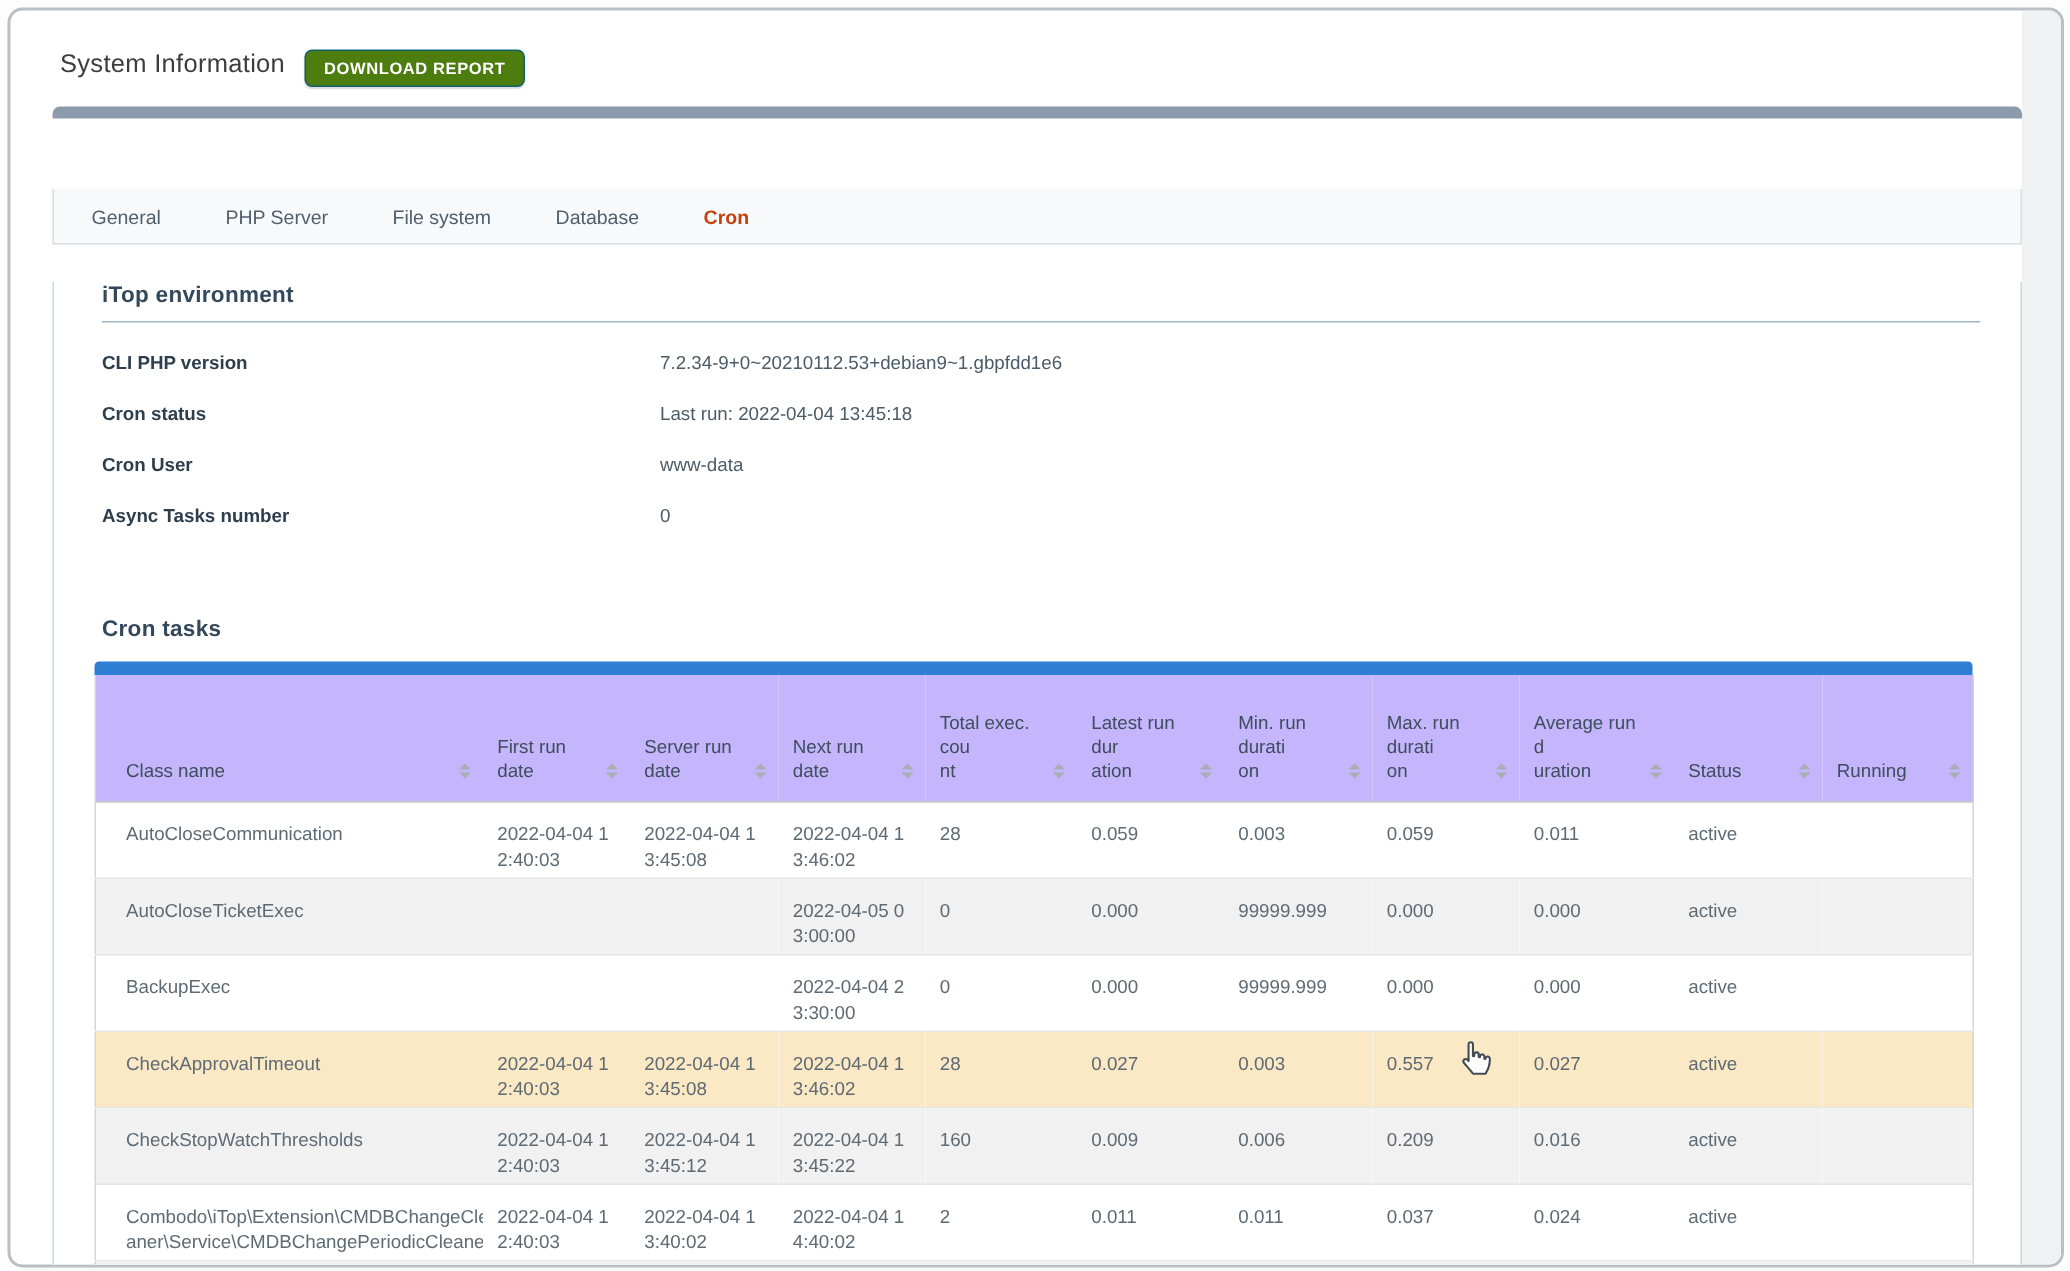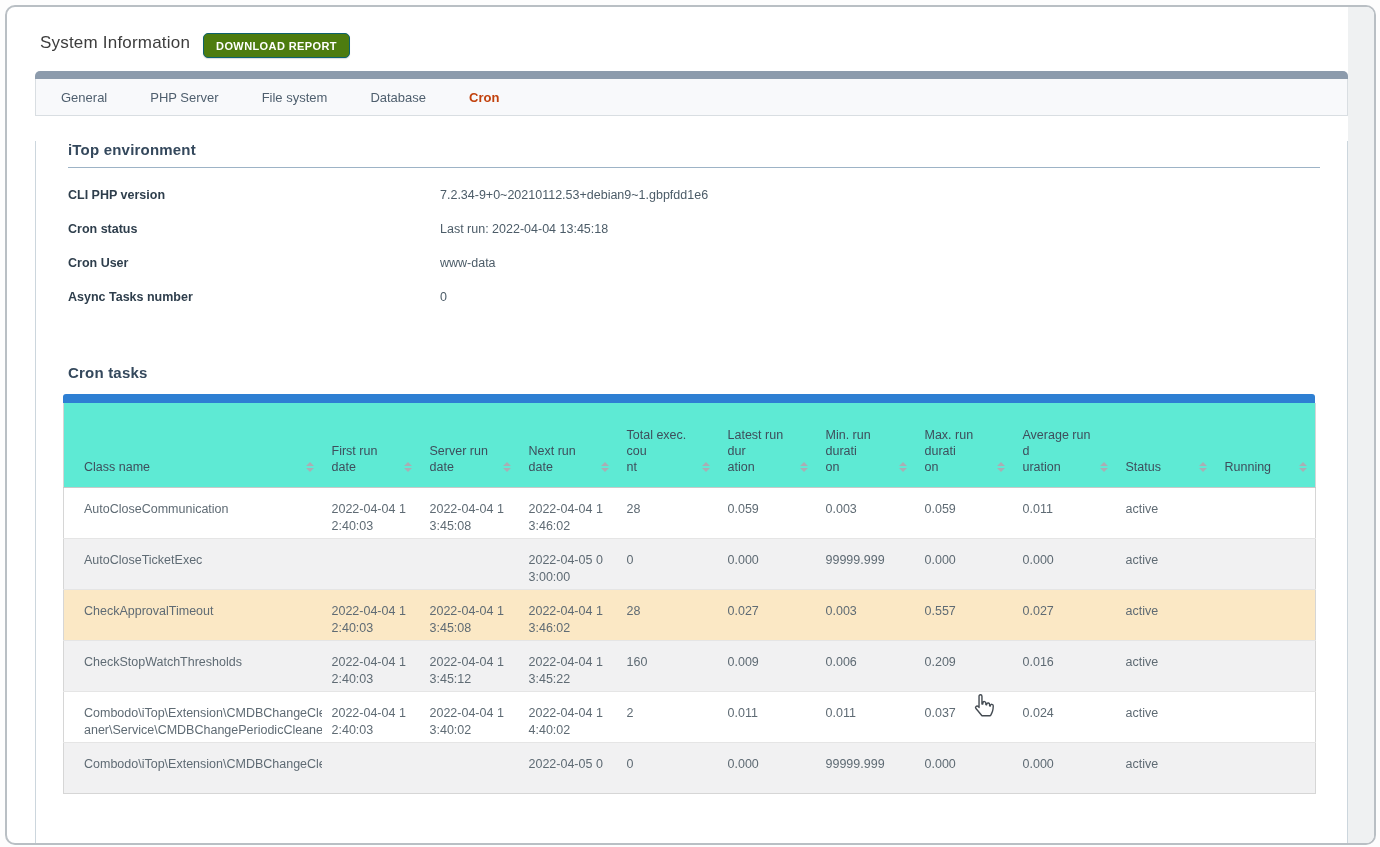--- a/index.html
+++ b/index.html
@@ -23,21 +23,21 @@
     font-size:11px; font-weight:bold; letter-spacing:.4px;
     border:1px solid #0d626e; border-radius:5px; padding:6px 12px 5px;
     cursor:pointer; box-shadow:0 1px 1px rgba(0,0,0,.15);
   }
 
   
   .tab-box { margin:13px 0 0 28px; width:1313px; }
   .tab-header-bar { height:8px; background:#8c9bac; border-radius:5px 5px 0 0; }
   .tab-strip {
     height:37px; background:#f8f9fb; border:1px solid #d9dee2; border-top:none;
-    display:flex; align-items:center; padding-left:25px; gap:43px;
+    display:flex; align-items:center; padding-left:25px; gap:43px;margin-top:47px;
   }
   .tab { font-size:13px; color:#4f5f6e; cursor:pointer; white-space:nowrap; }
   .tab.active { color:#c2410c; font-weight:bold; }
   .tab-panel {
     background:#fff; border:1px solid #ccd6dd; border-top:none;
     min-height:740px; padding:0 27px;
   }
 
   
   .section-heading {
@@ -51,21 +51,21 @@
 
   
   .cron-heading { margin-top:46px; }
   .table-wrap { margin-top:13px; width:1252px; }
   .table-topbar { height:9px; background:#2e7fd3; border-radius:3px 3px 0 0; }
   table { width:1252px; border-collapse:collapse; table-layout:fixed;
           border:1px solid #d6d6d6; border-top:none; }
   thead th {
     height:68px; vertical-align:top; padding:24px 8px 12px 10px;
     font-size:12.5px; font-weight:400; color:#3e4e5c; text-align:left;
-    border-bottom:1px solid #c9c9c9; background:#5eead4;
+    border-bottom:1px solid #c9c9c9; background:#c4b5fd;
   }
   thead th:first-child { padding-left:20px; }
   .thc { display:flex; align-items:flex-end; justify-content:space-between; height:100%; }
   .th-label { white-space:pre-line; line-height:16px; }
   .sort-icon { display:inline-flex; flex-direction:column; gap:2px; margin:0 0 3px 4px; flex:0 0 auto; }
   .sort-icon i { display:block; width:0; height:0; border-left:4px solid transparent; border-right:4px solid transparent; }
   .sort-up { border-bottom:4px solid #a9aeb4; }
   .sort-down { border-top:4px solid #a9aeb4; }
 
   tbody tr { height:51px; background:#fff; }
@@ -279,20 +279,34 @@
                 <td>2022-04-05 0
 3:00:00</td>
                 <td>0</td>
                 <td>0.000</td>
                 <td>99999.999</td>
                 <td>0.000</td>
                 <td>0.000</td>
                 <td>active</td>
                 <td></td>
               </tr>
+              <tr class="">
+                <td>BackupExec</td>
+                <td></td>
+                <td></td>
+                <td>2022-04-04 2
+3:30:00</td>
+                <td>0</td>
+                <td>0.000</td>
+                <td>99999.999</td>
+                <td>0.000</td>
+                <td>0.000</td>
+                <td>active</td>
+                <td></td>
+              </tr>
               <tr class=" highlight">
                 <td>CheckApprovalTimeout</td>
                 <td>2022-04-04 1
 2:40:03</td>
                 <td>2022-04-04 1
 3:45:08</td>
                 <td>2022-04-04 1
 3:46:02</td>
                 <td>28</td>
                 <td>0.027</td>

